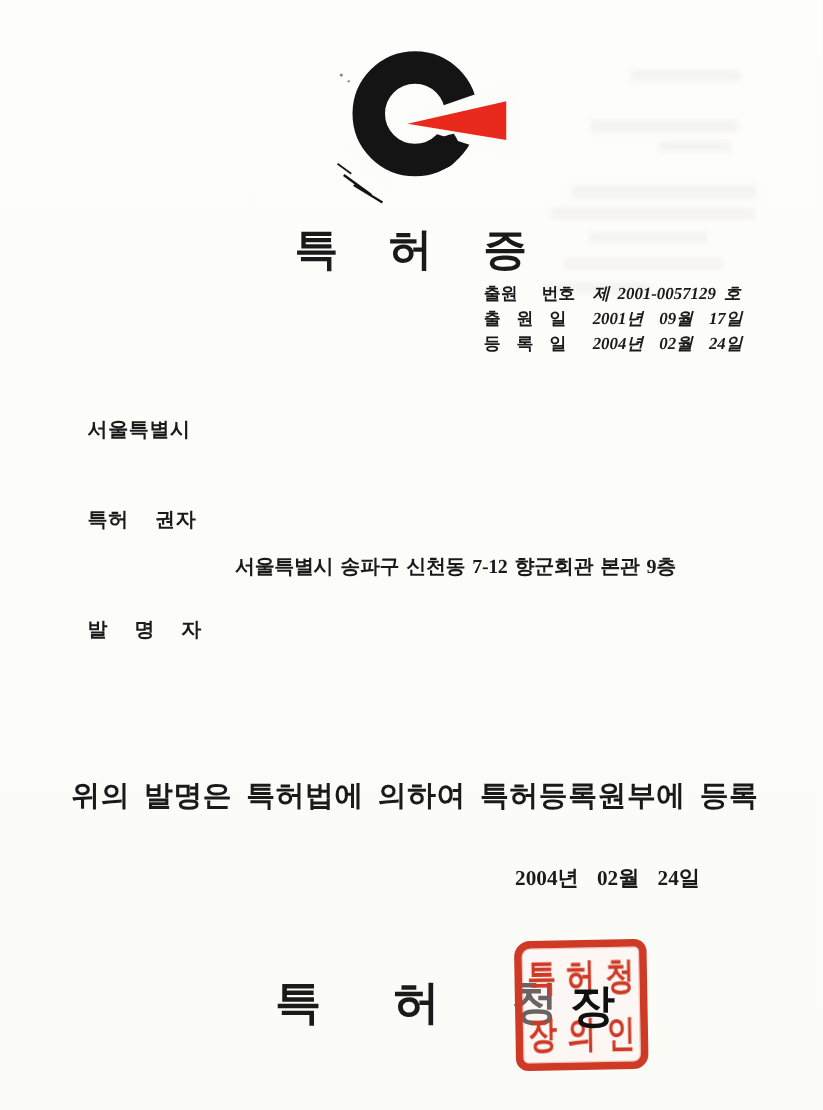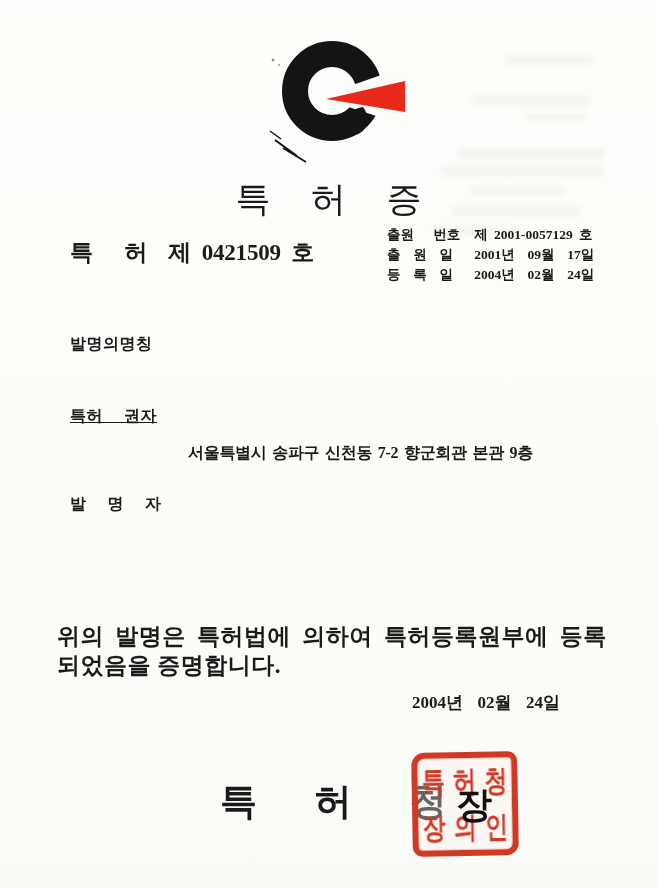--- a/index.html
+++ b/index.html
@@ -10,35 +10,35 @@
     color:#1a1a1a;overflow:hidden;
     font-family:"Liberation Serif","DejaVu Serif",serif;
   }
   .pre{white-space:pre;}
   
   .bl{position:absolute;display:block;background:#a99f90;opacity:.09;filter:blur(2px);border-radius:2px;}
   
   .logo{position:absolute;left:248px;top:28px;width:220px;height:150px;}
   
   .title{position:absolute;top:176px;left:0;width:100%;margin:0;text-align:center;
-    font-size:35px;font-weight:normal;word-spacing:10px;letter-spacing:1px;}
+    font-size:35px;font-weight:bold;word-spacing:10px;letter-spacing:1px;}
   
   .patent-no{position:absolute;top:237px;left:70px;font-size:23px;font-weight:600;
     word-spacing:5px;letter-spacing:-0.2px;}
   
   .appinfo{position:absolute;top:228px;left:387px;border-collapse:collapse;
     font-size:13.5px;font-weight:bold;line-height:14px;}
   .appinfo td{padding:0 0 6px 0;vertical-align:top;}
   .appinfo td.lab{word-spacing:3px;}
-  .appinfo td.val{padding-left:14px;word-spacing:3px;}
+  .appinfo td.val{padding-left:14px;word-spacing:3px;font-style:italic;}
   
   .flabel{position:absolute;left:70px;font-size:16px;font-weight:bold;word-spacing:6px;letter-spacing:0.5px;}
   .fvalue{position:absolute;left:188px;font-size:16px;font-weight:600;word-spacing:2px;letter-spacing:-0.3px;}
   .y-invention{top:334px;}
-  .y-patentee{top:406px;text-decoration:underline;}
+  .y-patentee{top:406px;}
   .y-address{top:443px;}
   .y-inventor{top:494px;}
   
   .statement{position:absolute;top:623px;left:57px;width:560px;
     font-size:23px;font-weight:700;line-height:1.25;letter-spacing:0.5px;}
   .statement .l1{word-spacing:5px;}
   
   .issue-date{position:absolute;top:691px;left:412px;font-size:17px;font-weight:bold;word-spacing:3px;}
   
   .office{position:absolute;top:777px;left:187px;font-size:37px;font-weight:bold;word-spacing:9px;
@@ -90,49 +90,47 @@
 
       <polygon points="78,71 157,53 157,84" fill="#e8291c"></polygon>
 
       <circle cx="25" cy="32" r="1.3" fill="#8a8a86"></circle>
       <circle cx="31" cy="37" r="1" fill="#9a9a96"></circle>
     </svg>
   </div>
 
   <h1 class="title pre">특  허  증</h1>
 
-  <div class="patent-no pre">특   허  제 0421509 호</div>
 
   <table class="appinfo">
     <tbody>
     <tr>
       <td class="lab pre">출원   번호</td>
       <td class="val pre">제 2001-0057129 호</td>
     </tr>
     <tr>
       <td class="lab pre">출  원  일</td>
       <td class="val pre">2001년  09월  17일</td>
     </tr>
     <tr>
       <td class="lab pre">등  록  일</td>
       <td class="val pre">2004년  02월  24일</td>
     </tr>
     </tbody>
   </table>
 
-  <span class="flabel pre y-invention">발명의명칭</span>
+  <span class="flabel pre y-invention">서울특별시</span>
 
   <span class="flabel pre y-patentee">특허  권자</span>
-  <span class="fvalue pre y-address">서울특별시 송파구 신천동 7-2 향군회관 본관 9층</span>
+  <span class="fvalue pre y-address">서울특별시 송파구 신천동 7-12 향군회관 본관 9층</span>
 
   <span class="flabel pre y-inventor">발  명  자</span>
 
   <div class="statement">
     <div class="l1">위의 발명은 특허법에 의하여 특허등록원부에 등록</div>
-    <div class="l2">되었음을 증명합니다.</div>
   </div>
 
   <div class="issue-date pre">2004년  02월  24일</div>
 
   <div class="office pre">특   허   청</div>
 
   <div class="seal">
     <span>특</span>
     <span>허</span>
     <span>청</span>

